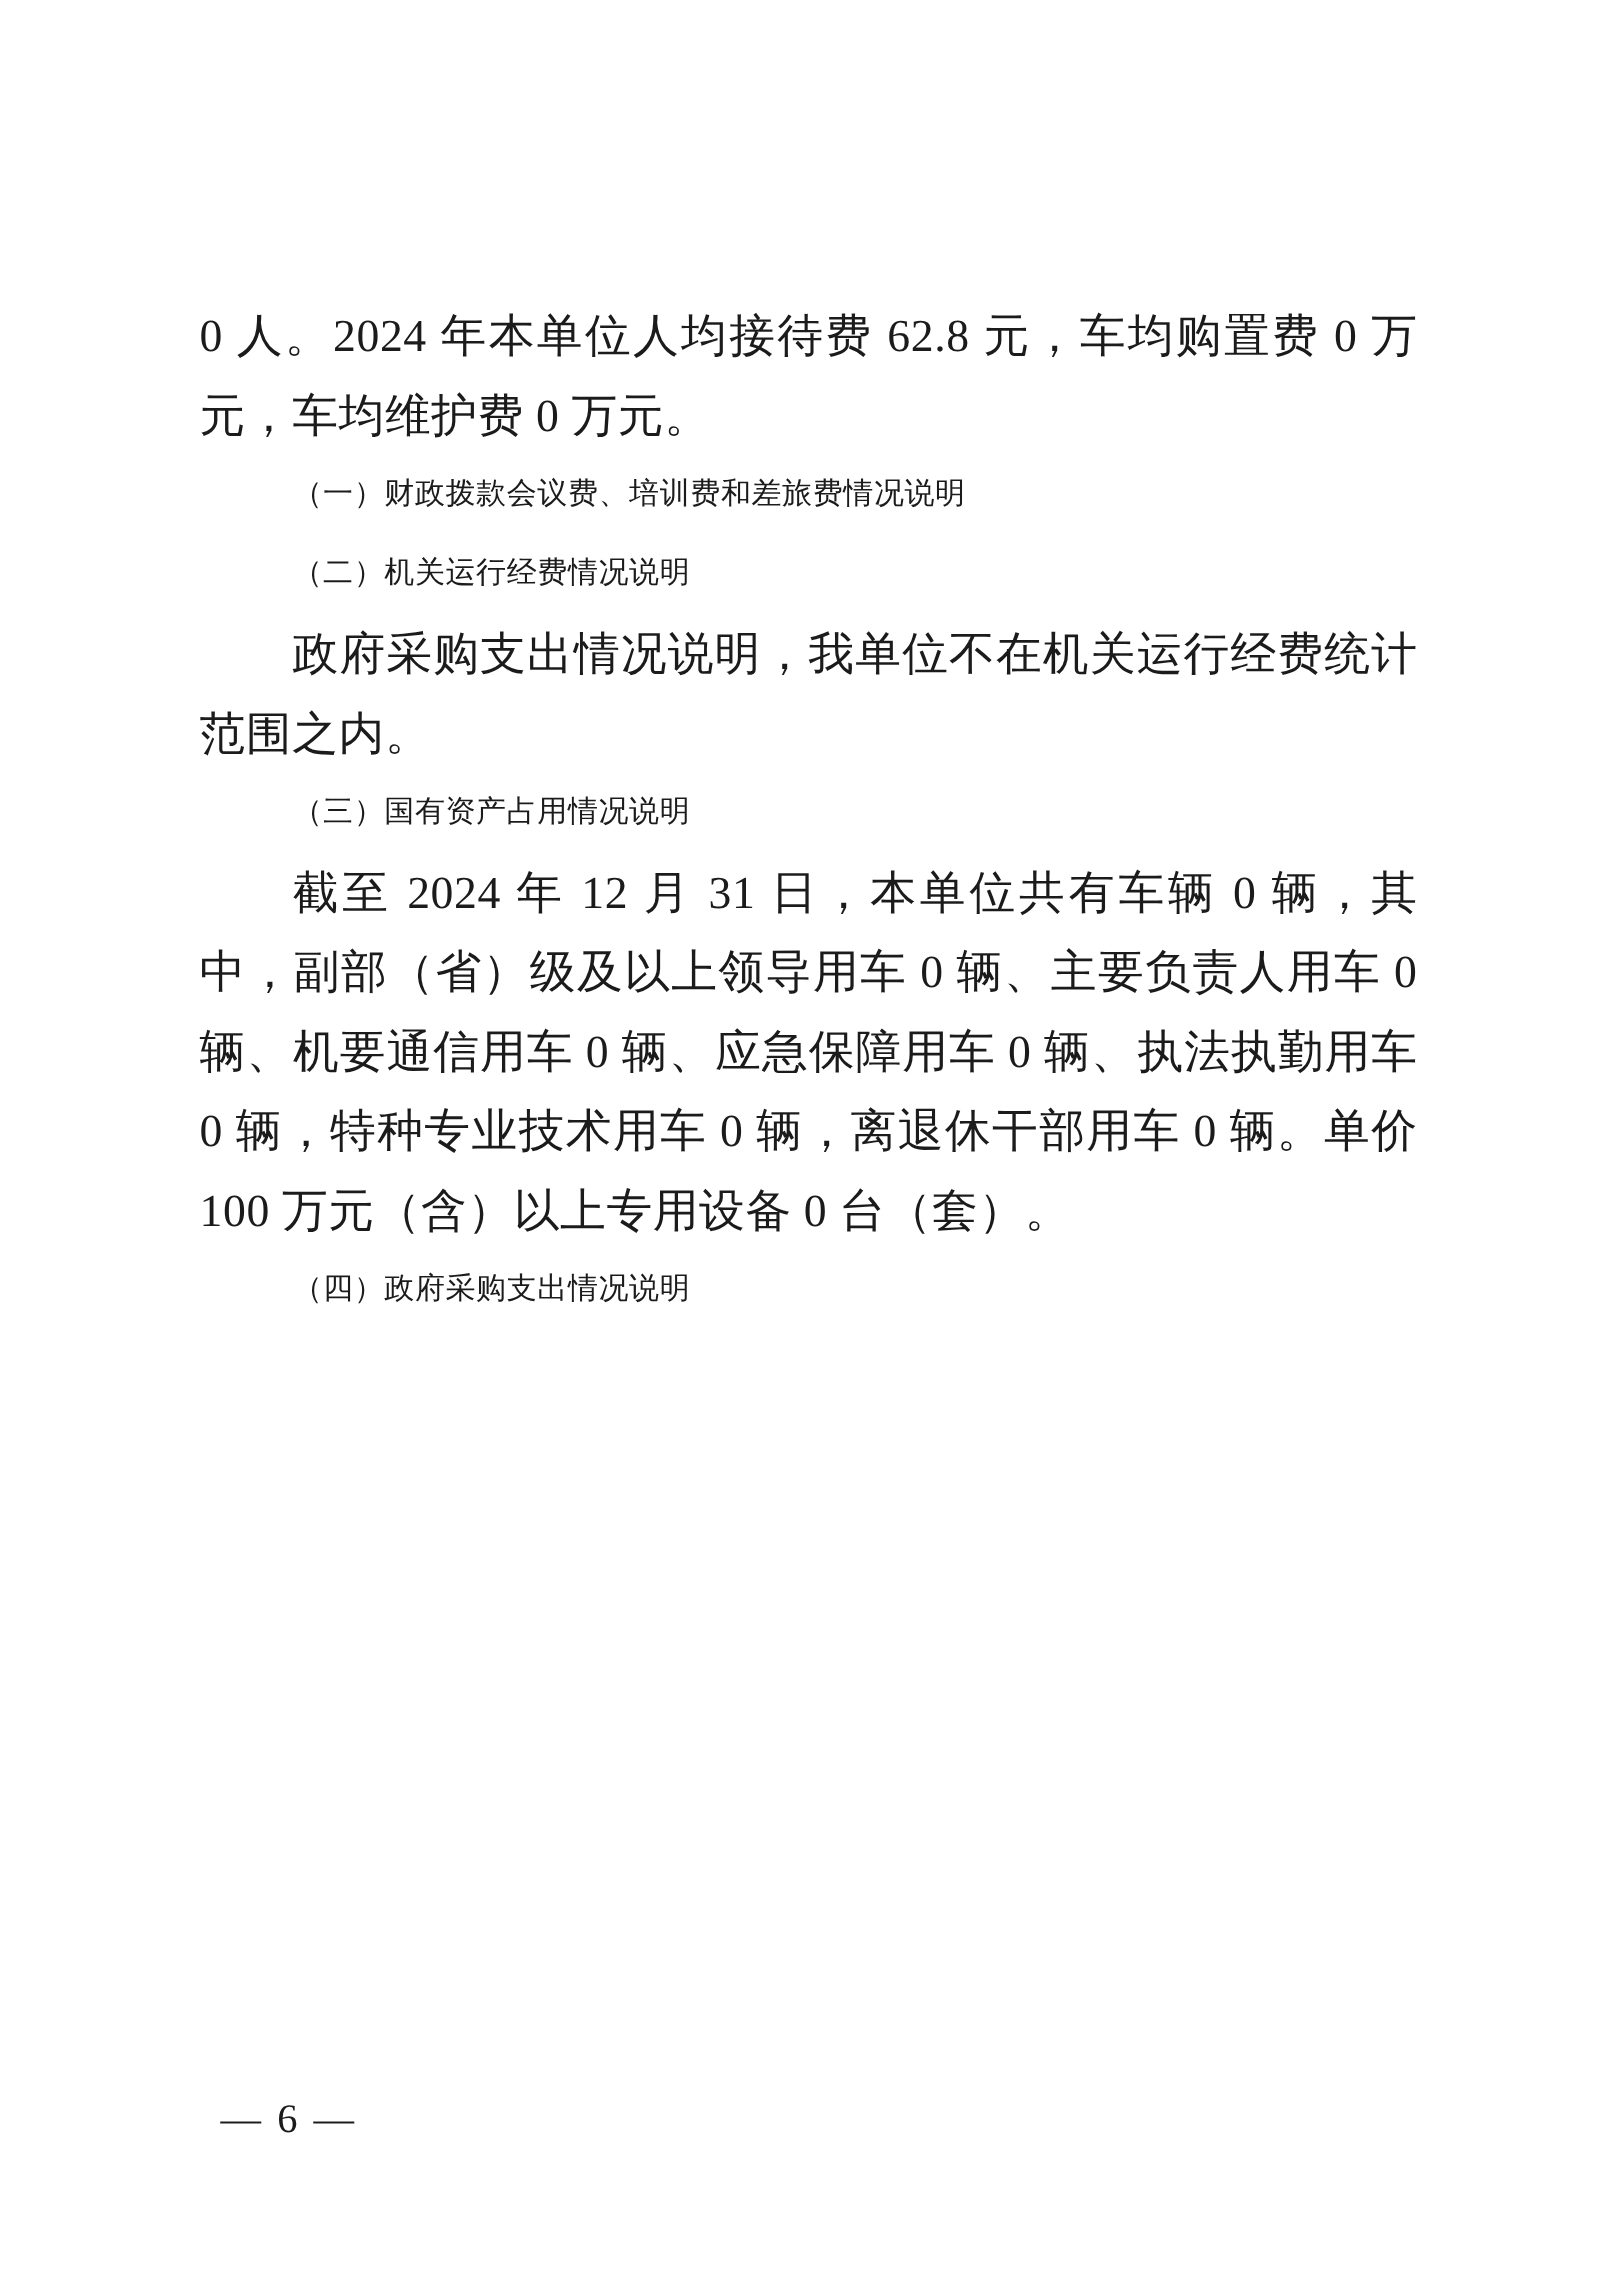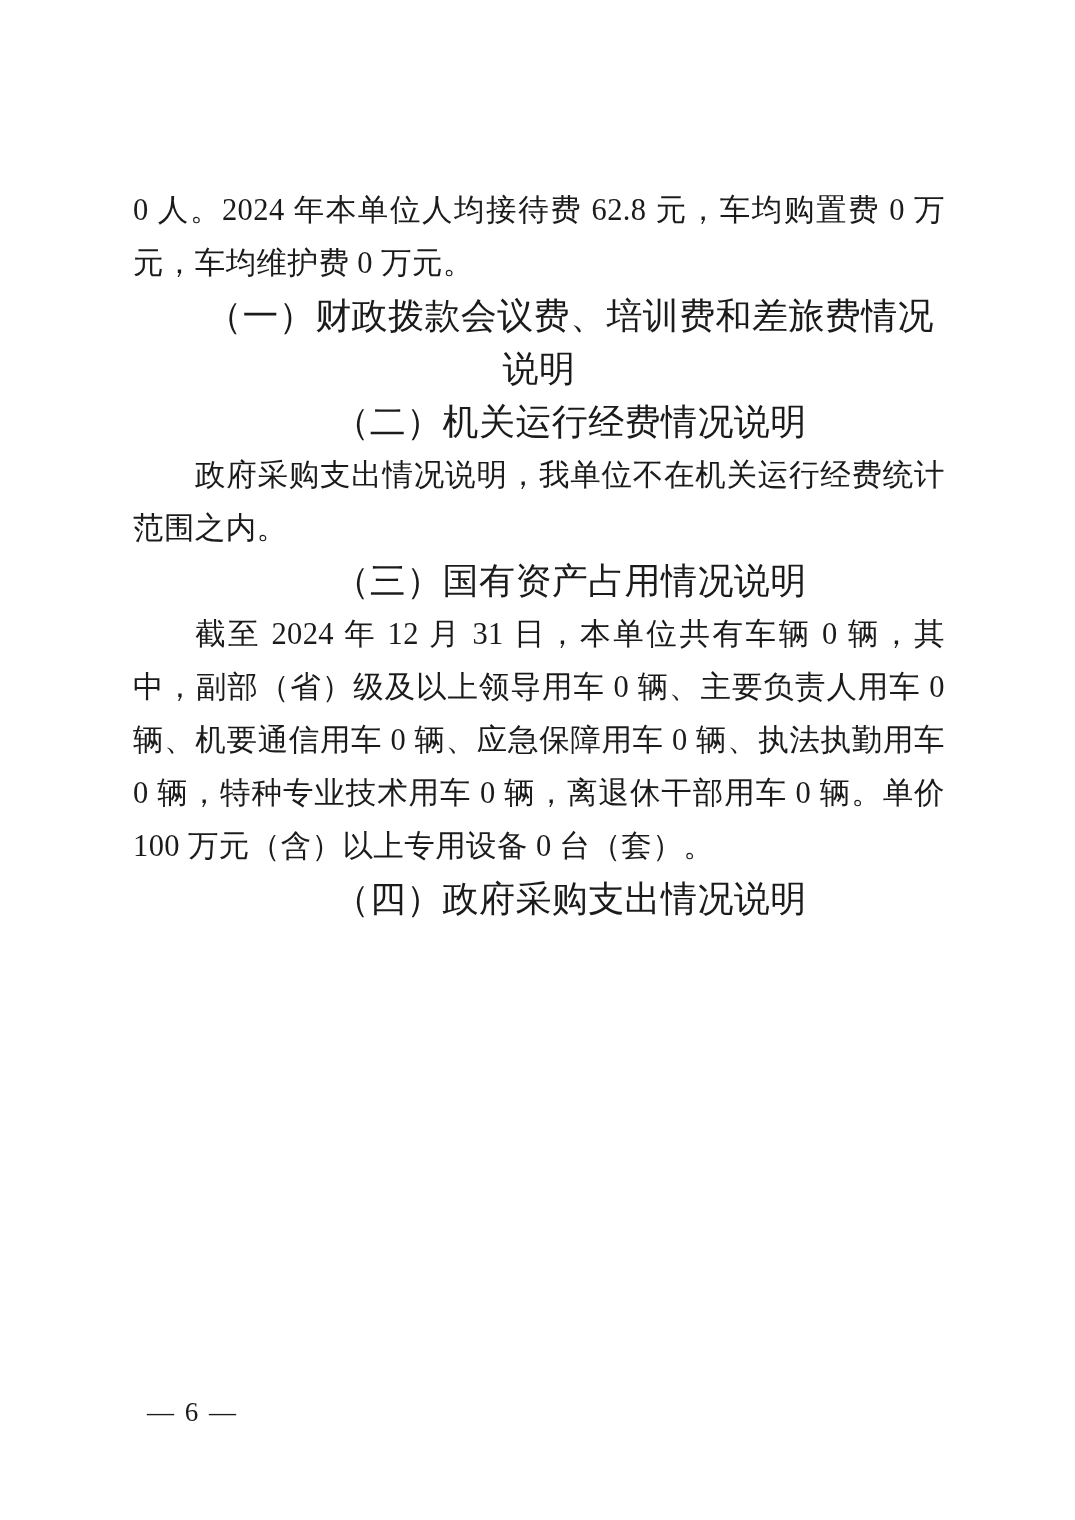--- a/index.html
+++ b/index.html
@@ -13,21 +13,21 @@
     height: 1520px;
     background: #ffffff;
     box-sizing: border-box;
     overflow: hidden;
     font-family: "Liberation Serif", "DejaVu Serif", serif;
     color: #1b1b1b;
   }
   .content {
     position: absolute;
     left: 133px;
-    top: 184px;
+    top: 198px;
     width: 812px;
   }
   .para {
     font-size: 30.5px;
     line-height: 53px;
     text-align: justify;
     text-justify: inter-ideograph;
     margin: 0 0 0 0;
     letter-spacing: 0.4px;
   }
@@ -36,27 +36,26 @@
   }
   .heading {
     font-size: 30.5px;
     line-height: 53px;
     font-weight: bold;
     text-indent: 62px;
     margin: 4px 0 2px 0;
     letter-spacing: 0.6px;
   }
   .subheading {
-    font-size: 36px;
+    font-size: 20px;
     line-height: 53px;
     text-indent: 62px;
     margin: 0;
-    font-family: Liberation Serif, serif;
+    font-family: Liberation Mono, monospace;
     letter-spacing: 0.4px;
-    text-align: center;
   }
   .footer {
     position: absolute;
     left: 0;
     right: 0;
     bottom: 92px;
     text-align: center;
     font-size: 27px;
     color: #1b1b1b;
     letter-spacing: 2px;

